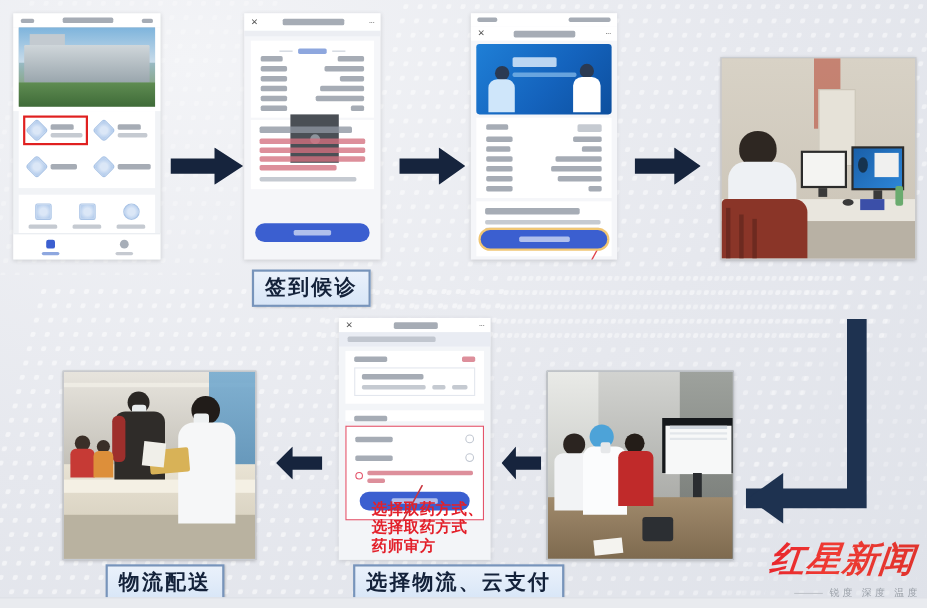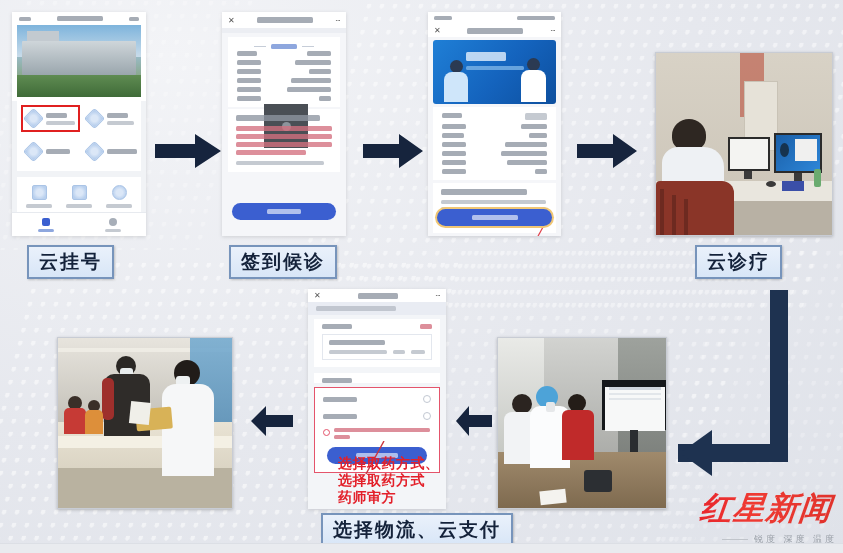--- a/index.html
+++ b/index.html
@@ -203,21 +203,20 @@
         <span style="width:8px;height:8px;background:#3b5fd0;border-radius:2px;"></span>
         <span class="bl blu" style="width:16px;height:3px;"></span>
       </div>
       <div style="flex:1;display:flex;flex-direction:column;align-items:center;justify-content:center;gap:3px;">
         <span style="width:8px;height:8px;background:#a7aeb8;border-radius:50%;"></span>
         <span class="bl lt" style="width:16px;height:3px;"></span>
       </div>
     </div>
   </div>
 
-  <div class="caplabel" style="left:27px; top:245px;">云挂号</div>
 
   <div class="arrow" style="left:155px; top:134px;">
     <svg width="66" height="34" viewBox="0 0 66 34">
       <path d="M0 10 H40 V0 L66 17 L40 34 V24 H0 Z" fill="#16243d"></path>
     </svg>
   </div>
 
   <div class="shot phone" style="left:222px; top:12px; width:124px; height:224px; background:#f5f6f9;">
     <div class="ph-nav">
       <span style="font-size:8px;color:#555;">✕</span>
@@ -397,21 +396,20 @@
     <div style="position:absolute;left:0px;bottom:0;width:78px;height:54px;background:#8a3528;border-radius:4px 12px 0 0;"></div>
     <div style="position:absolute;left:4px;bottom:0;width:4px;height:46px;background:#6d2a20;"></div>
     <div style="position:absolute;left:16px;bottom:0;width:4px;height:40px;background:#6d2a20;"></div>
     <div style="position:absolute;left:28px;bottom:0;width:4px;height:36px;background:#6d2a20;"></div>
 
     <div style="position:absolute;left:158px;bottom:48px;width:7px;height:18px;background:#6aab6f;border-radius:2px;"></div>
     <div style="position:absolute;left:126px;bottom:44px;width:22px;height:10px;background:#3b4fa8;"></div>
     <div style="position:absolute;left:110px;bottom:48px;width:10px;height:6px;border-radius:50%;background:#3a3a3a;"></div>
   </div>
 
-  <div class="caplabel" style="left:695px; top:245px;">云诊疗</div>
 
   <div class="arrow" style="left:678px; top:290px;">
     <svg width="110" height="190" viewBox="0 0 110 190">
       <path d="M100 0 V172 H30 V190 L0 163 L30 136 V154 H82 V0 Z" fill="#1e3250" style="display:none"></path>
       <path d="M92 0 H110 V172 H0 V154 H92 Z" fill="#1e3250"></path>
       <path d="M30 136 L30 190 L0 163 Z" fill="#1e3250" style="display:none"></path>
       <path d="M34 140 V186 L2 163 Z" fill="#1e3250"></path>
     </svg>
   </div>
 
@@ -543,20 +541,21 @@
 
     <div style="position:absolute;left:78px;top:70px;width:36px;height:22px;background:#d8b257;transform:rotate(-5deg);border-radius:2px;"></div>
     <div style="position:absolute;left:72px;top:64px;width:20px;height:22px;background:#f0efe9;transform:rotate(6deg);"></div>
 
     <div style="position:absolute;left:10px;top:58px;width:14px;height:14px;border-radius:50%;background:#3a2f28;"></div>
     <div style="position:absolute;left:6px;top:70px;width:22px;height:26px;background:#c63a35;border-radius:5px 5px 0 0;"></div>
     <div style="position:absolute;left:30px;top:62px;width:12px;height:12px;border-radius:50%;background:#3a2f28;"></div>
     <div style="position:absolute;left:27px;top:72px;width:18px;height:24px;background:#dd8f3a;border-radius:5px 5px 0 0;"></div>
   </div>
 
+  <div class="caplabel" style="left:96px; top:513px;">物流配送</div>
 
   <div id="logo" style="left:700px; top:487px;">
     <div class="logo-cn">红星新闻</div>
     <div class="logo-sub">
       <span class="ln"></span>
       <span>锐度 深度 温度</span>
 
     </div>
   </div>
 

